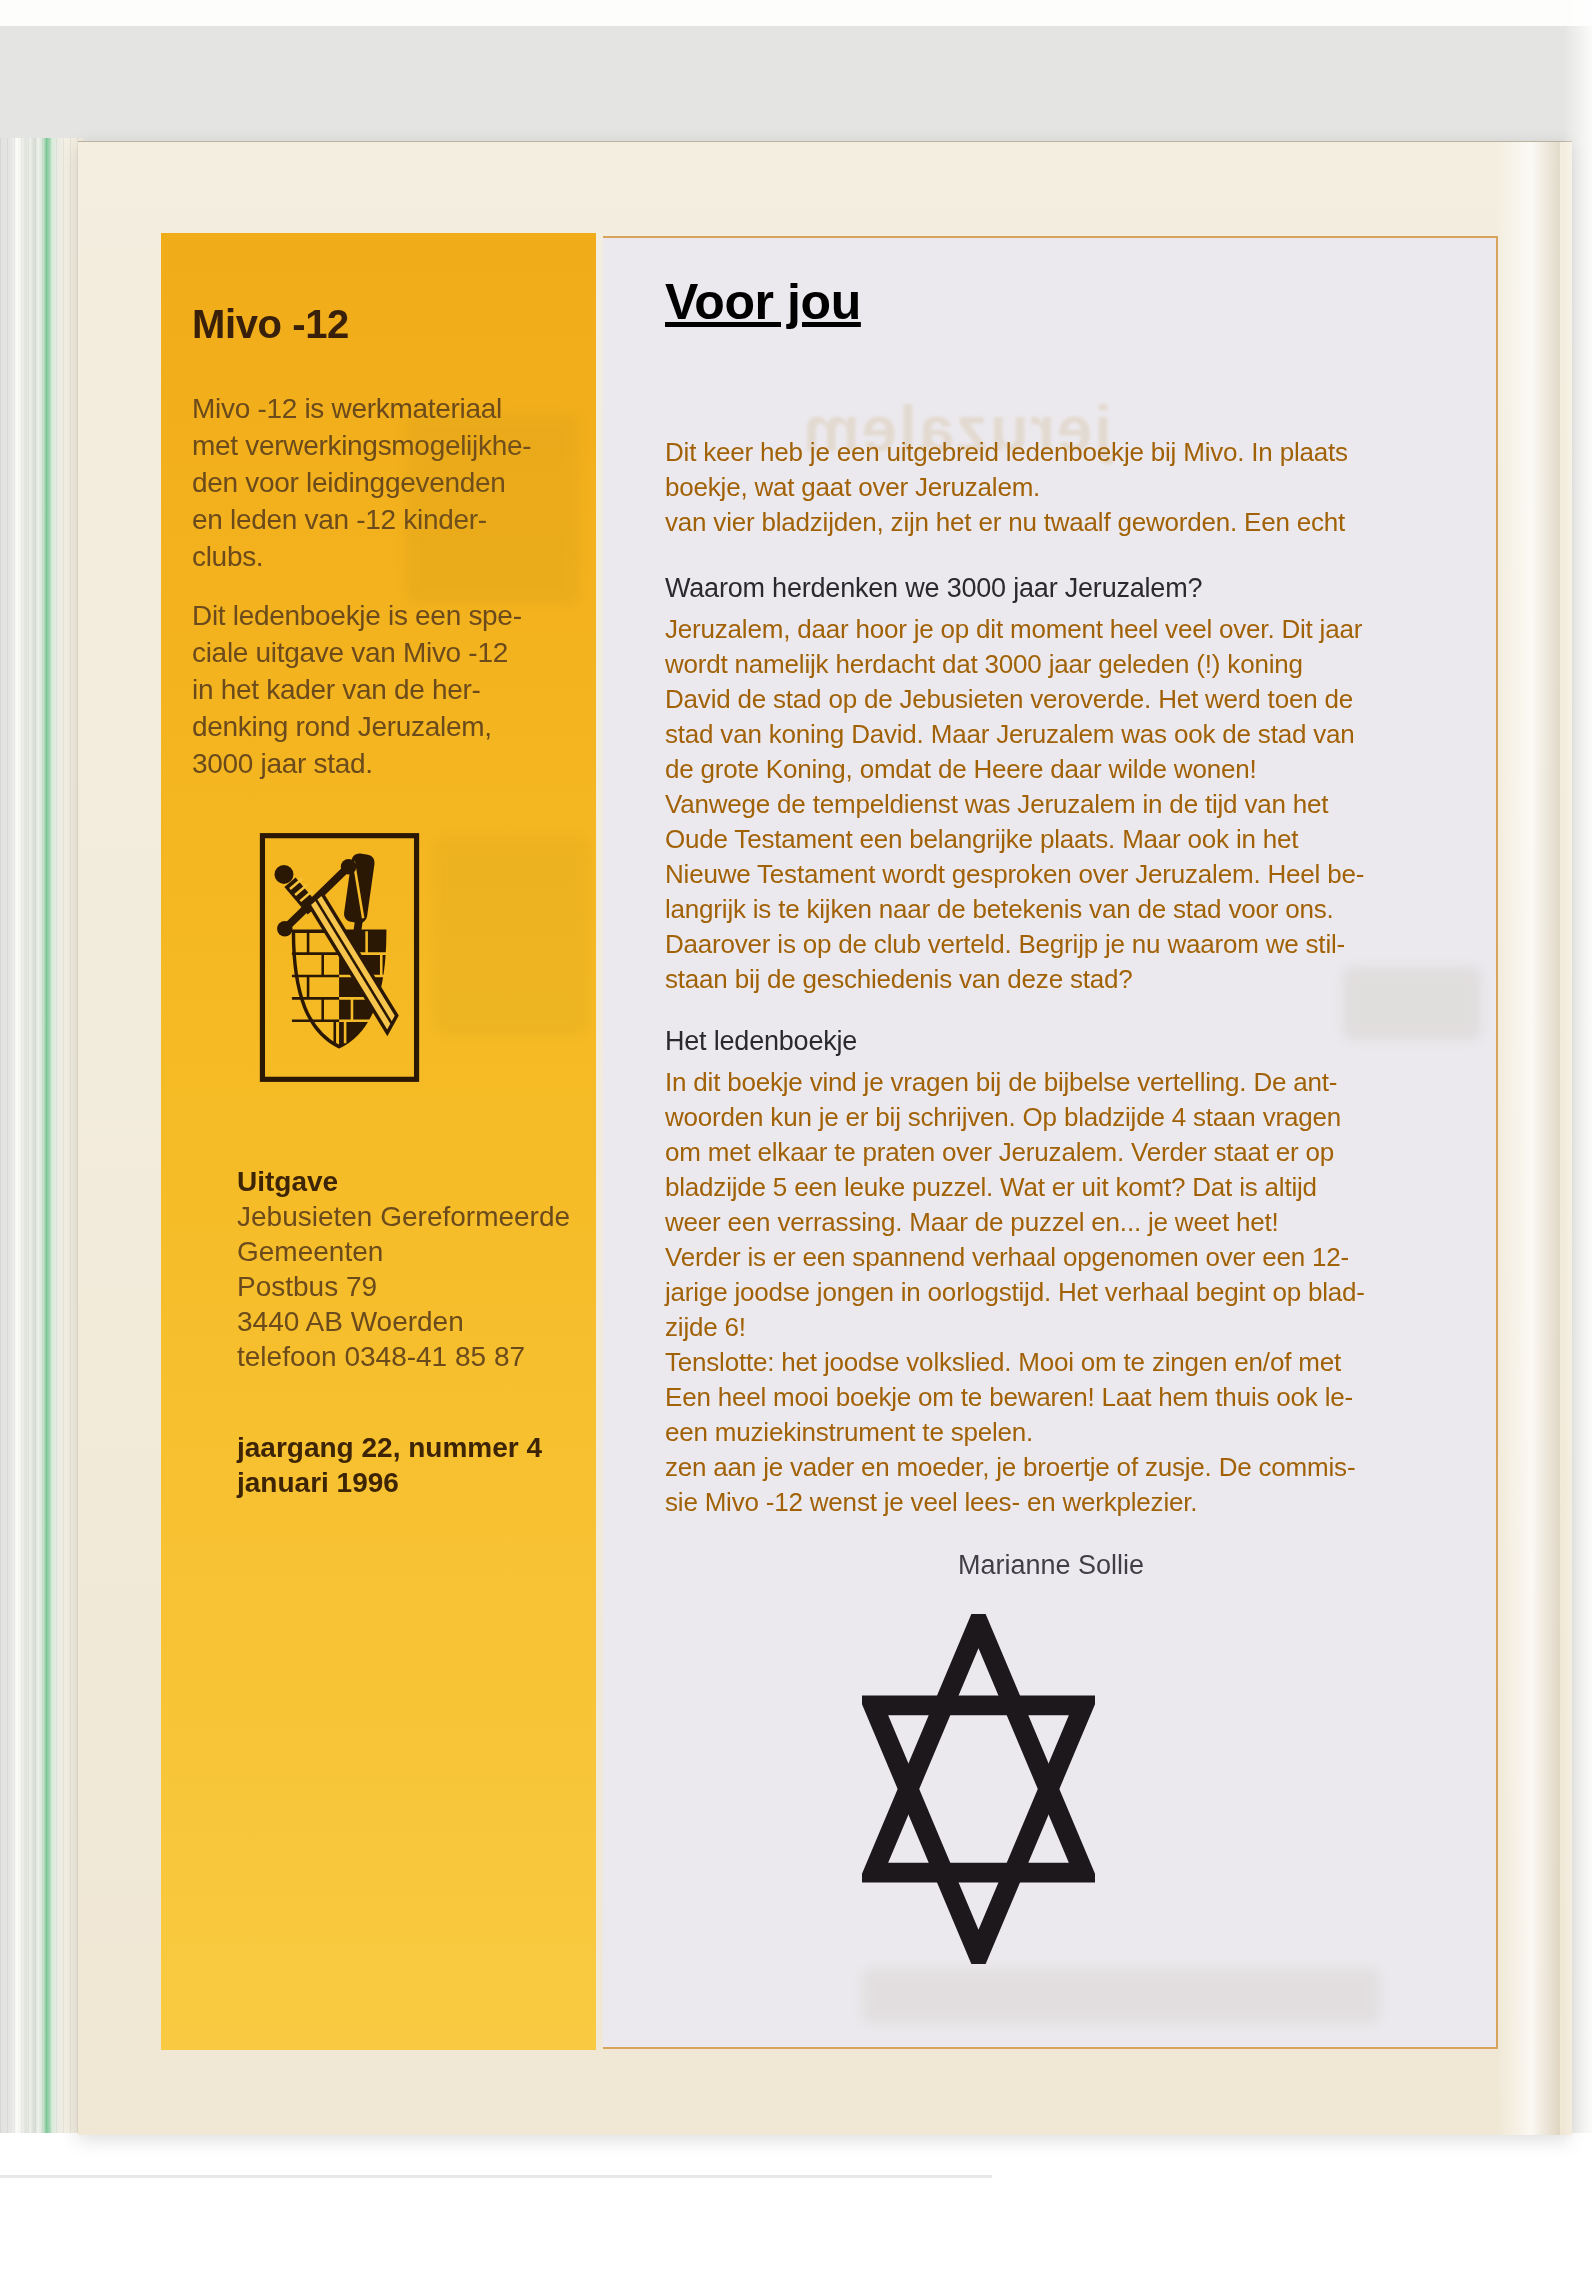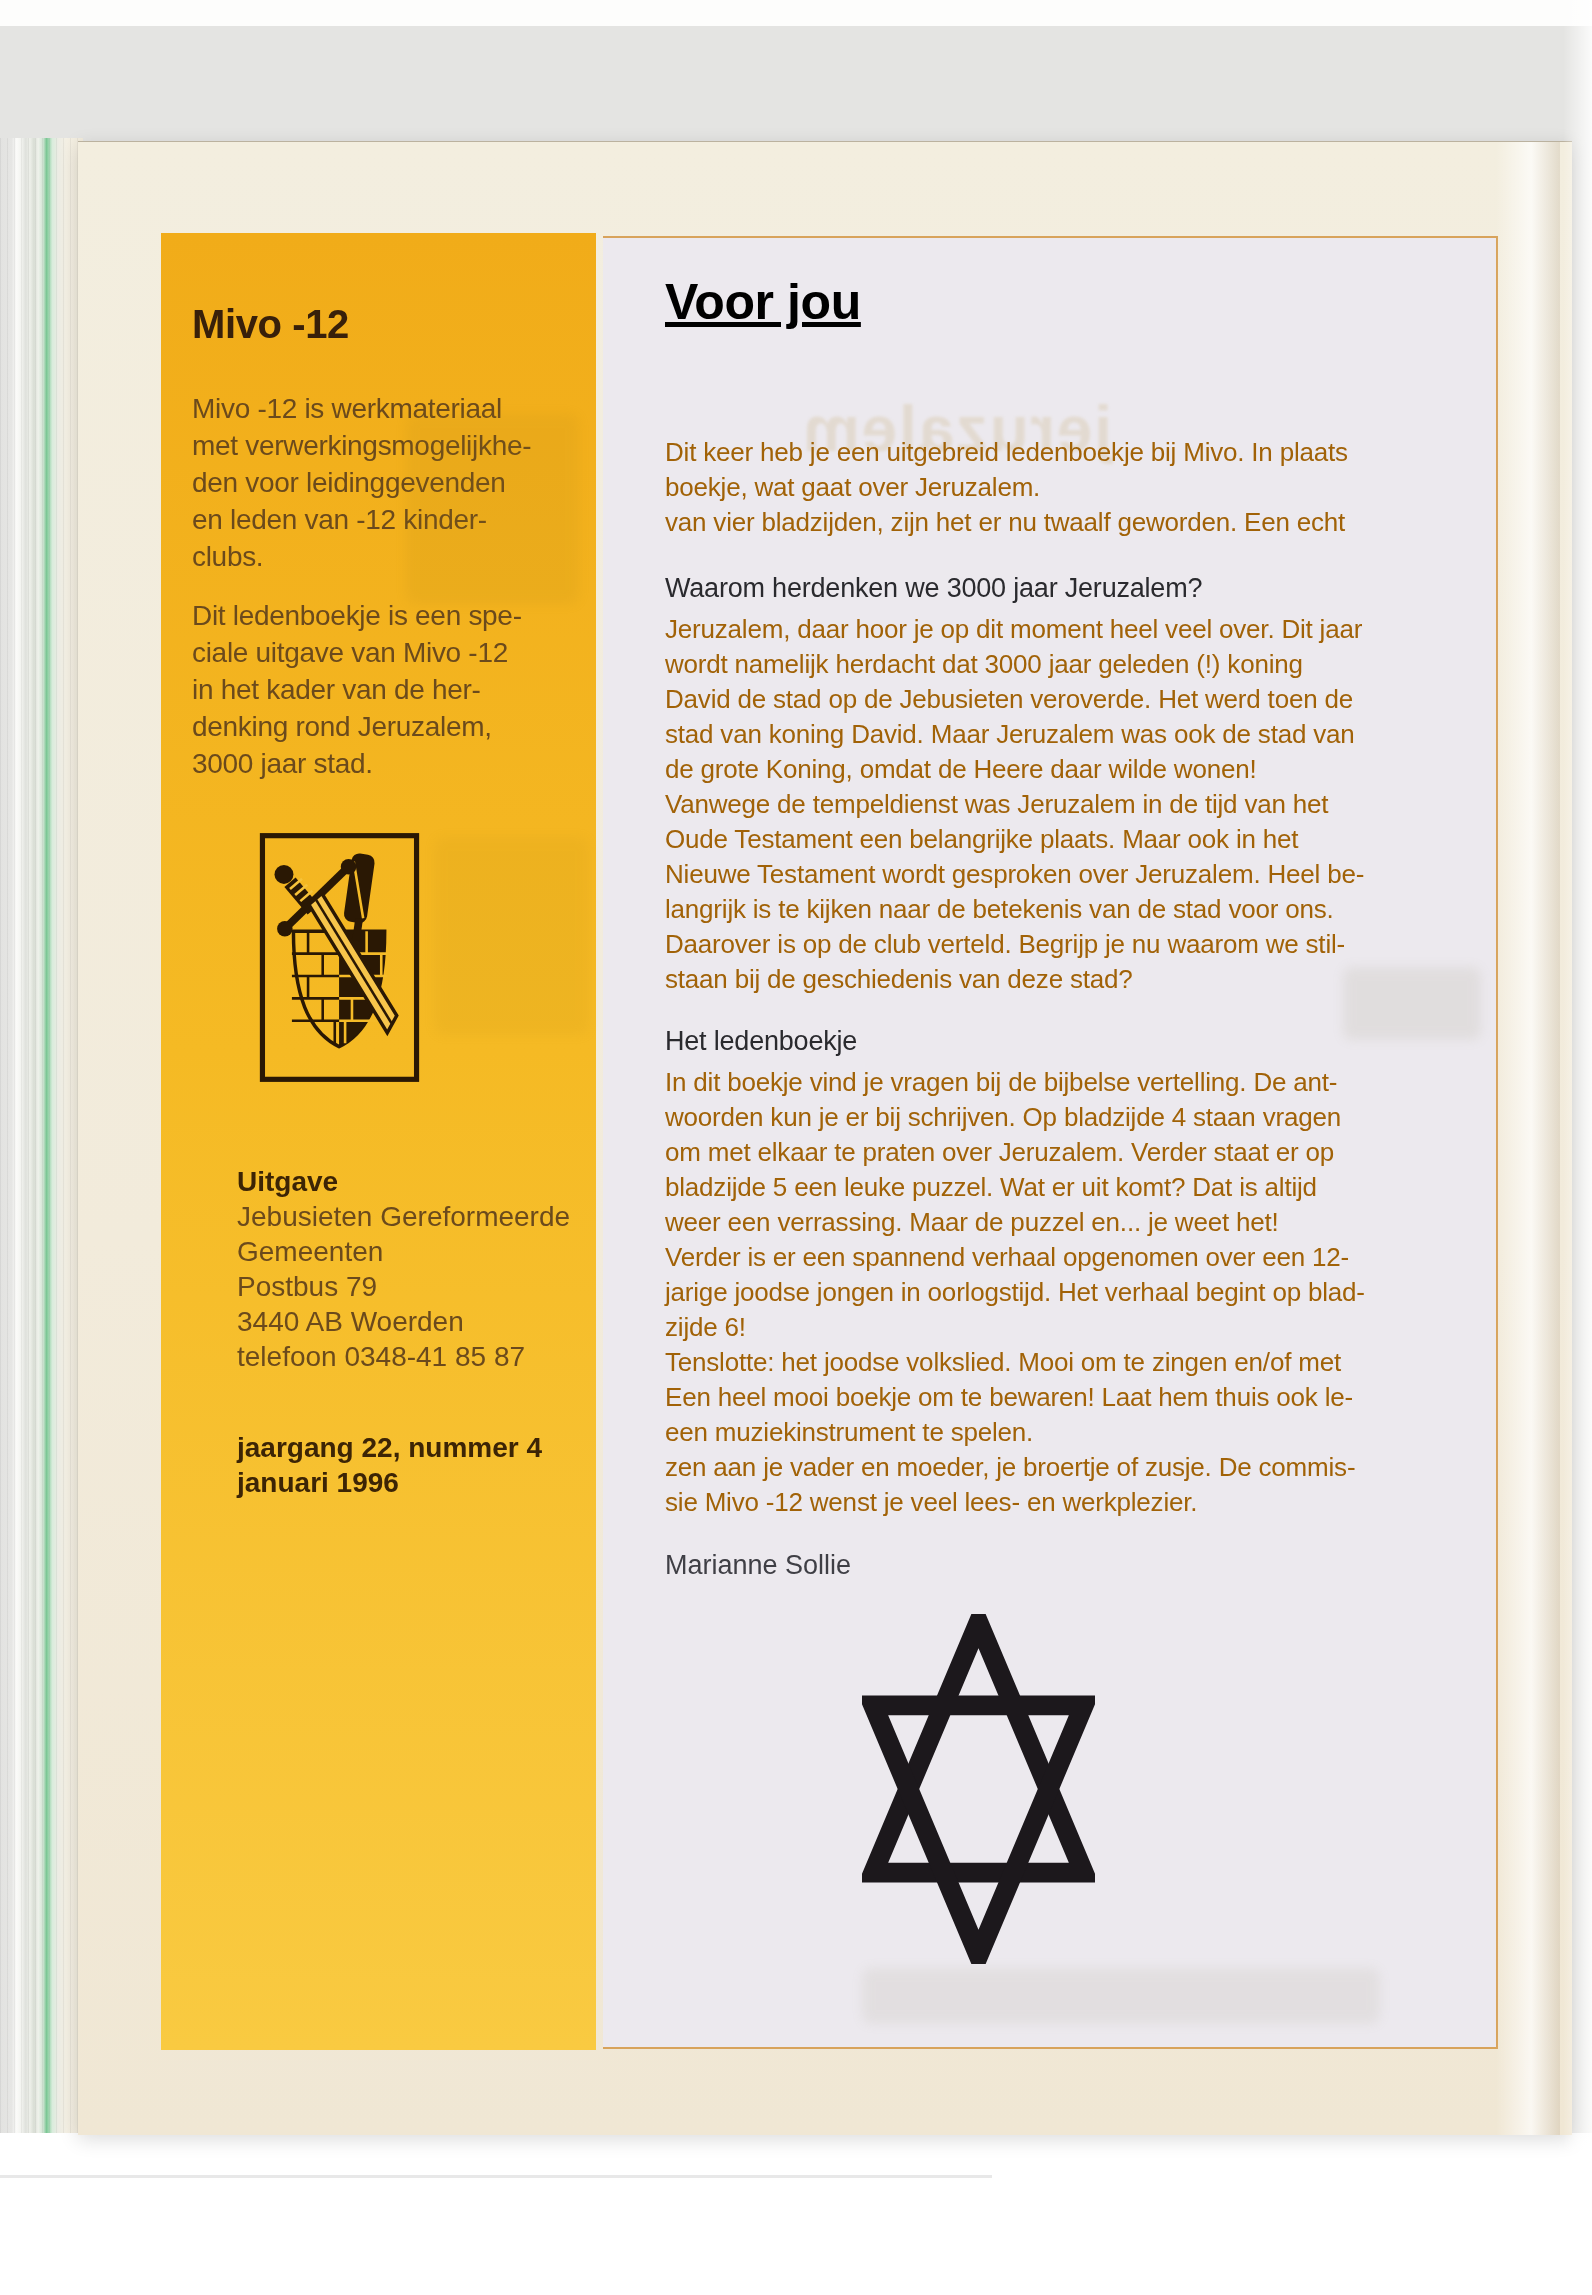--- a/index.html
+++ b/index.html
@@ -47,21 +47,21 @@
         border-top:2.6px solid #d8a35b;border-right:2.6px solid #d8a35b;border-bottom:2.6px solid #d8a35b;}
   .art-title{position:absolute;left:62px;top:35px;font-size:50px;font-weight:bold;color:#000000;letter-spacing:-0.4px;text-decoration:underline;}
   .ghost-word{position:absolute;left:60px;top:154px;width:449px;font-size:64px;font-weight:bold;
         color:#d8c9ae;opacity:.45;transform:scaleX(-1);filter:blur(1.7px);letter-spacing:1.7px;}
   .body-lines{position:absolute;left:62px;width:772px;color:#a16207;font-size:26px;letter-spacing:-0.2px;}
   .body-lines div{line-height:35px;}
   .intro{top:197px;}
   .sec-h{position:absolute;left:62px;width:772px;font-size:27px;font-weight:normal;color:#2a2a2e;letter-spacing:-0.2px;}
   .s1-h{top:335px;} .s1-lines{top:374px;}
   .s2-h{top:788px;} .s2-lines{top:827px;}
-  .signature{position:absolute;left:62px;top:1312px;width:772px;text-align:left;
+  .signature{position:absolute;left:62px;top:1312px;width:772px;text-align:center;
         color:#3f3f45;font-size:27px;}
   .star{position:absolute;left:259px;top:1376px;width:233px;height:350px;}
 </style>
 </head>
 <body>
 
 <div class="stage">
   <div class="bg-top-strip"></div>
   <div class="book-edges"></div>
   <div class="bg-bottom"></div>

